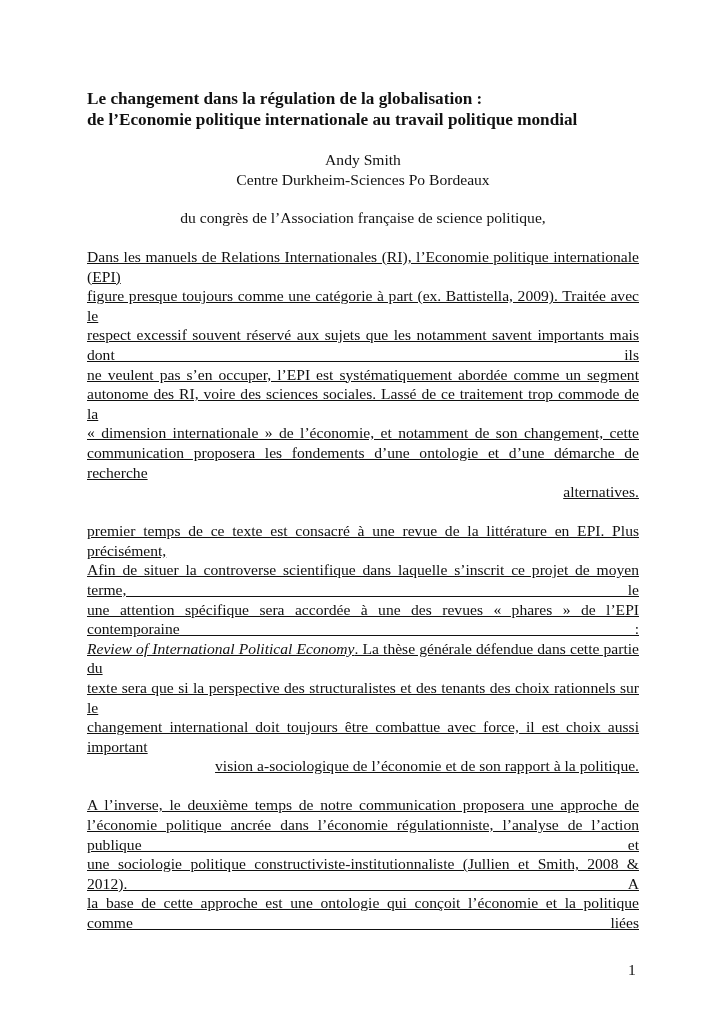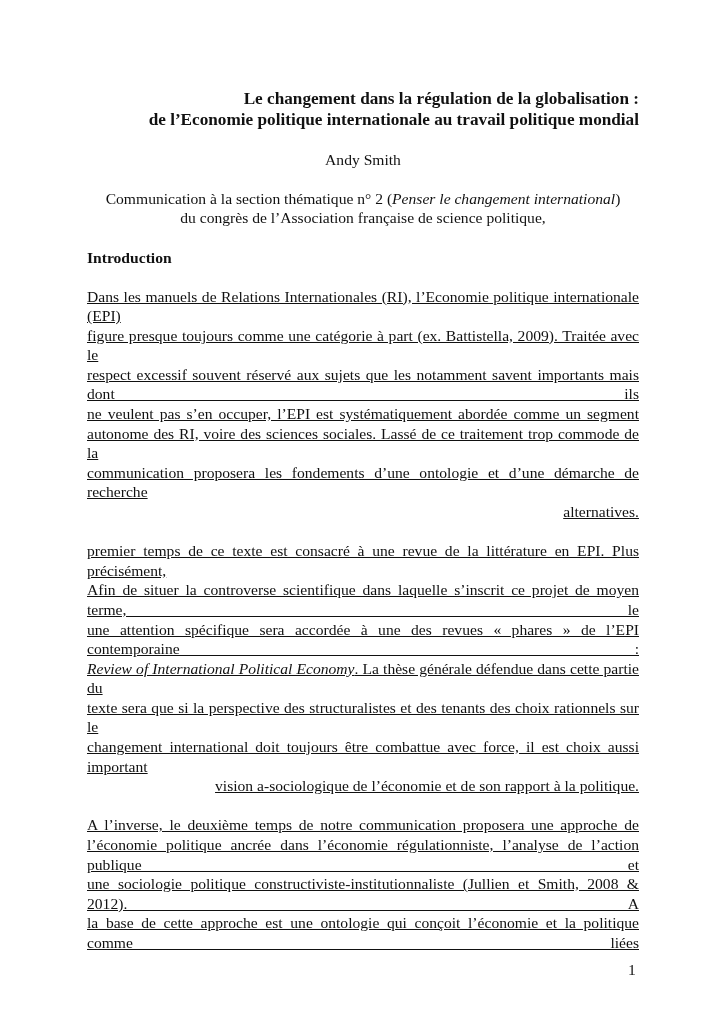--- a/index.html
+++ b/index.html
@@ -2,21 +2,21 @@
 <html><head>
   <meta charset="utf-8">
   <style>
     html, body { margin: 0; padding: 0; background: #ffffff; }
     body {
       width: 725px; height: 1024px; position: relative; overflow: hidden;
       font-family: "Liberation Serif", serif; color: #111111;
     }
     .page { position: absolute; left: 87px; top: 88px; width: 552px; }
     .title {
-      text-align: right; font-weight: bold; font-size: 17.2px; line-height: 21px; margin: 0;
+      text-align: left; font-weight: bold; font-size: 17.2px; line-height: 21px; margin: 0;
     }
     .center { text-align: center; font-size: 15.6px; line-height: 19.5px; margin: 0; }
     .author { margin-top: 20px; }
     .conf { margin-top: 19px; }
     .heading { font-weight: bold; font-size: 15.6px; line-height: 19.5px; margin: 20px 0 0 0; }
     p.body {
       font-size: 15.6px; line-height: 19.6px; margin: 19.5px 0 0 0;
       text-align: justify; hyphens: none; text-decoration: underline;
     }
     .line { display: block; }
@@ -31,35 +31,35 @@
 <body>
 
 <div class="page">
   <h1 class="title">
     <span class="line">Le changement dans la régulation de la globalisation :</span>
     <span class="line">de l’Economie politique internationale au travail politique mondial</span>
   </h1>
 
   <div class="center author">
     <span class="line">Andy Smith</span>
+    <span class="line">Centre Durkheim-Sciences Po Bordeaux</span>
   </div>
 
   <div class="center conf">
-    <span class="line"><span>Communication à la section thématique n° 2 (</span><em>Penser le changement international</em><span>)</span></span>
     <span class="line">du congrès de l’Association française de science politique,</span>
   </div>
 
-  <h2 class="heading">Introduction</h2>
 
   <p class="body">
     <span class="jl">Dans les manuels de Relations Internationales (RI), l’Economie politique internationale (EPI)</span>
     <span class="jl">figure presque toujours comme une catégorie à part (ex. Battistella, 2009). Traitée avec le</span>
     <span class="jl">respect excessif souvent réservé aux sujets que les notamment savent importants mais dont ils</span>
     <span class="jl">ne veulent pas s’en occuper, l’EPI est systématiquement abordée comme un segment</span>
     <span class="jl">autonome des RI, voire des sciences sociales. Lassé de ce traitement trop commode de la</span>
+    <span class="jl">« dimension internationale » de l’économie, et notamment de son changement, cette</span>
     <span class="jl">communication proposera les fondements d’une ontologie et d’une démarche de recherche</span>
     <span class="ll">alternatives.</span>
   </p>
 
   <p class="body">
     <span class="jl">premier temps de ce texte est consacré à une revue de la littérature en EPI. Plus précisément,</span>
     <span class="jl">Afin de situer la controverse scientifique dans laquelle s’inscrit ce projet de moyen terme, le</span>
     <span class="jl">une attention spécifique sera accordée à une des revues « phares » de l’EPI contemporaine :</span>
     <span class="jl"><em>Review of International Political Economy</em><span>. La thèse générale défendue dans cette partie du</span></span>
     <span class="jl">texte sera que si la perspective des structuralistes et des tenants des choix rationnels sur le</span>

